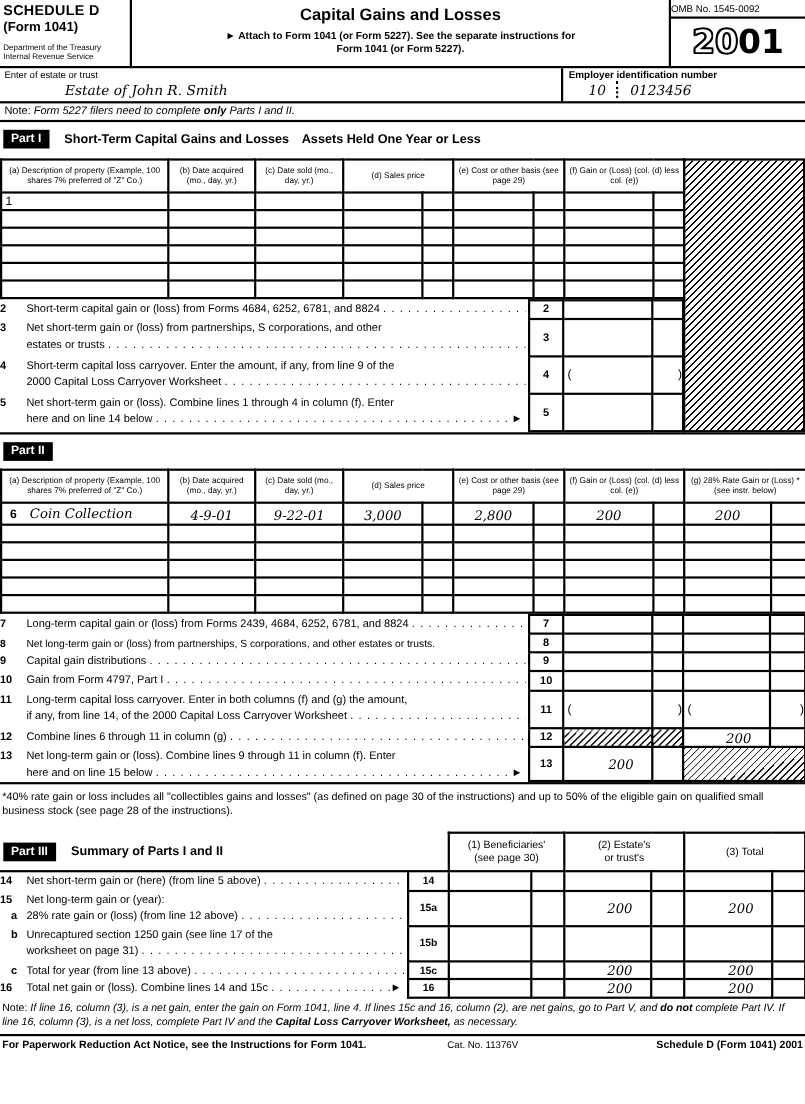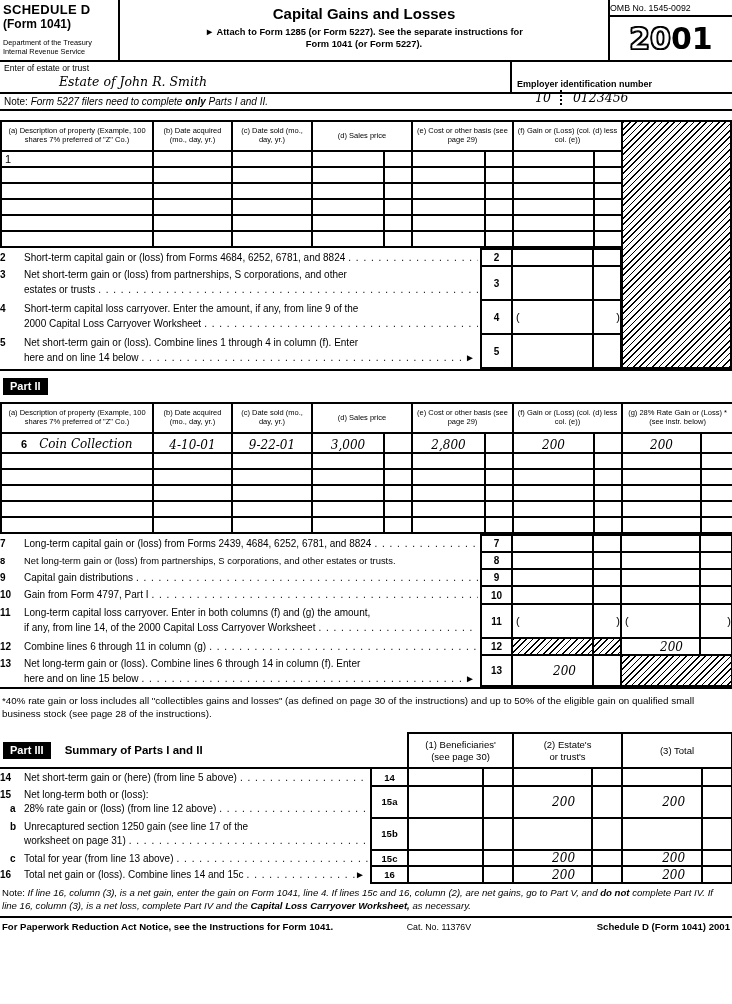--- a/index.html
+++ b/index.html
@@ -19,21 +19,21 @@
   .omb { font-size:8.8px; text-align:left; padding:3px 0 2px; border-bottom:2px solid #000; }
   .year { flex:1; display:flex; align-items:center; justify-content:center; font-size:30px; font-weight:bold; font-family:"DejaVu Sans", sans-serif; }
   .y-out { color:#fff; -webkit-text-stroke:1.4px #000; text-shadow:-1px -1px 0 #000,1px -1px 0 #000,-1px 1px 0 #000,1px 1px 0 #000; }
 
   
   .name-row { display:flex; border-bottom:2px solid #000; height:32px; }
   .name-cell { flex:1; padding:1px 0 0 4px; }
   .small-label { font-size:8.6px; }
   .fill { font-family:"DejaVu Serif", serif; font-style:italic; font-size:12.5px; }
   .name-val { margin-left:55px; margin-top:1px; }
-  .ein-cell { width:222px; border-left:2px solid #000; padding:17px 0 0 5px; }
+  .ein-cell { width:222px; border-left:2px solid #000; padding:1px 0 0 5px; }
   .ein-label { font-size:9px; font-weight:bold; }
   .ein-val { display:flex; align-items:center; margin-top:1px; }
   .ein-pre { margin-left:18px; }
   .ein-sep { border-left:2px dotted #000; align-self:stretch; margin:0 11px 0 9px; }
 
   
   .topnote { font-size:10px; padding:2px 0 2px 4px; border-bottom:2px solid #000; }
   .b { font-weight:normal; }
   .i { font-style:italic; }
   .bi { font-weight:bold; font-style:italic; }
@@ -42,21 +42,21 @@
   .partbar { display:flex; align-items:center; gap:14px; margin:7px 0 0 3px; }
   .badge { background:#000; color:#fff; font-weight:bold; font-size:11px; padding:2px 7px 3px; }
   .bar-title { font-weight:bold; font-size:11.5px; }
 
   
   table { border-collapse:collapse; table-layout:fixed; }
   .gridtab td, .gridtab th { border:2px solid #000; font-weight:normal; }
   .gridtab th { font-size:7.5px; line-height:1.18; text-align:center; padding:1px; height:30px; vertical-align:middle; }
   .gridtab td { height:16px; text-align:center; vertical-align:bottom; }
   .num-cell { text-align:left !important; font-weight:bold; font-size:11px; padding-left:3px; vertical-align:middle !important; }
-  .desc-cell { text-align:left !important; padding-left:19px; }
+  .desc-cell { text-align:left !important; padding-left:7px; }
   .desc-cell .rownum { font-weight:bold; font-size:11px; margin-right:12px; font-style:normal; font-family:"Liberation Sans",sans-serif; }
 
   .p1wrap { position:relative; margin-top:9px; border-bottom:2px solid #000; }
   .hatch { background:repeating-linear-gradient(135deg,#000 0px,#000 1.2px,#fff 1.2px,#fff 4.5px); }
   .hatch-overlay { position:absolute; top:0; bottom:0; left:621px; right:0; border:2px solid #000; }
 
   
   .lines td { padding:0; }
   .lines .lt { border:0; vertical-align:top; font-size:10px; padding:2px 2px 0 0; }
   .lines .bx { border:2px solid #000; font-weight:bold; font-size:10px; text-align:center; vertical-align:middle; }
@@ -102,21 +102,21 @@
       <div class="sched">SCHEDULE D</div>
       <div class="form-no">(Form 1041)</div>
       <div class="dept">
         <div>Department of the Treasury</div>
         <div>Internal Revenue Service</div>
       </div>
     </div>
     <div class="hdr-center">
       <div class="main-title">Capital Gains and Losses</div>
       <div class="attach">
-        <div>► Attach to Form 1285 (or Form 5227). See the separate instructions for</div>
+        <div>► Attach to Form 1041 (or Form 5227). See the separate instructions for</div>
         <div>Form 1041 (or Form 5227).</div>
       </div>
     </div>
     <div class="hdr-right">
       <div class="omb">OMB No. 1545-0092</div>
       <div class="year">
           <span class="y-out">20</span>
           <span>01</span>
         </div>
     </div>
@@ -135,20 +135,24 @@
         <span class="fill">0123456</span>
       </div>
     </div>
   </div>
 
   <div class="topnote">
     <span class="b">Note:</span>
     <span class="i">Form 5227 filers need to complete </span><span class="bi">only</span><span class="i"> Parts I and II.</span>
   </div>
 
+  <div class="partbar">
+    <span class="badge">Part I</span>
+    <span class="bar-title">Short-Term Capital Gains and Losses  Assets Held One Year or Less</span>
+  </div>
 
   <div class="p1wrap">
     <table class="gridtab lines-grid" style="width:621px">
       <colgroup>
           <col style="width:152px">
           <col style="width:79px">
           <col style="width:80px">
           <col style="width:72px">
           <col style="width:28px">
           <col style="width:73px">
@@ -329,21 +333,21 @@
         <th>(a) Description of property (Example, 100 shares 7% preferred of "Z" Co.)</th>
         <th>(b) Date acquired (mo., day, yr.)</th>
         <th>(c) Date sold (mo., day, yr.)</th>
         <th colspan="2">(d) Sales price</th>
         <th colspan="2">(e) Cost or other basis (see page 29)</th>
         <th colspan="2">(f) Gain or (Loss) (col. (d) less col. (e))</th>
         <th colspan="2">(g) 28% Rate Gain or (Loss) *(see instr. below)</th>
       </tr>
       <tr>
         <td class="desc-cell"><span class="rownum">6</span><span class="val">Coin Collection</span></td>
-        <td class="val">4-10-01</td>
+        <td class="val">4-9-01</td>
         <td class="val">9-22-01</td>
         <td class="val">3,000</td>
             <td></td>
         <td class="val">2,800</td>
             <td></td>
         <td class="val">200</td>
             <td></td>
         <td class="val">200</td>
             <td></td>
       </tr>
@@ -508,21 +512,21 @@
         <td class="bx">12</td>
         <td class="amt hatch"></td>
             <td class="cts hatch"></td>
         <td class="amt val">200</td>
             <td class="cts"></td>
       </tr>
       <tr style="height:30px">
         <td class="lt">
           <div class="tl">
                 <span class="lnum">13</span>
-                <span><span class="b">Net long-term gain or (loss).</span><span> Combine lines 6 through 14 in column (f). Enter</span></span>
+                <span><span class="b">Net long-term gain or (loss).</span><span> Combine lines 9 through 11 in column (f). Enter</span></span>
               </div>
           <div class="tl t2">
                 <span>here and on line 15 below</span>
                 <span class="leader">. . . . . . . . . . . . . . . . . . . . . . . . . . . . . . . . . . . . . . . . . . . . . . . . . . . . . . . . . . . . . . . . . . . . . . . .</span>
                 <span class="arrow">►</span>
               </div>
         </td>
         <td class="bx">13</td>
         <td class="amt val">200</td>
             <td class="cts"></td>
@@ -580,21 +584,21 @@
           <td class="cts"></td>
       <td class="amt val"></td>
           <td class="cts"></td>
       <td class="amt val"></td>
           <td class="cts"></td>
     </tr>
     <tr style="height:32px">
       <td class="lt">
         <div class="tl">
               <span class="lnum">15</span>
-              <span class="b">Net long-term both or (loss):</span>
+              <span class="b">Net long-term gain or (year):</span>
             </div>
         <div class="tl" style="padding-left:10px">
               <span class="lnum" style="width:14px">a</span>
               <span>28% rate gain or (loss) (from line 12 above)</span>
               <span class="leader">. . . . . . . . . . . . . . . . . . . . . . . . . . . . . . . . . . . . . . . . . . . . . . . . . . . . . . . . . . . . . . . . . . . . . . . .</span>
             </div>
       </td>
       <td class="bx">15a</td>
       <td class="amt val"></td>
           <td class="cts"></td>

